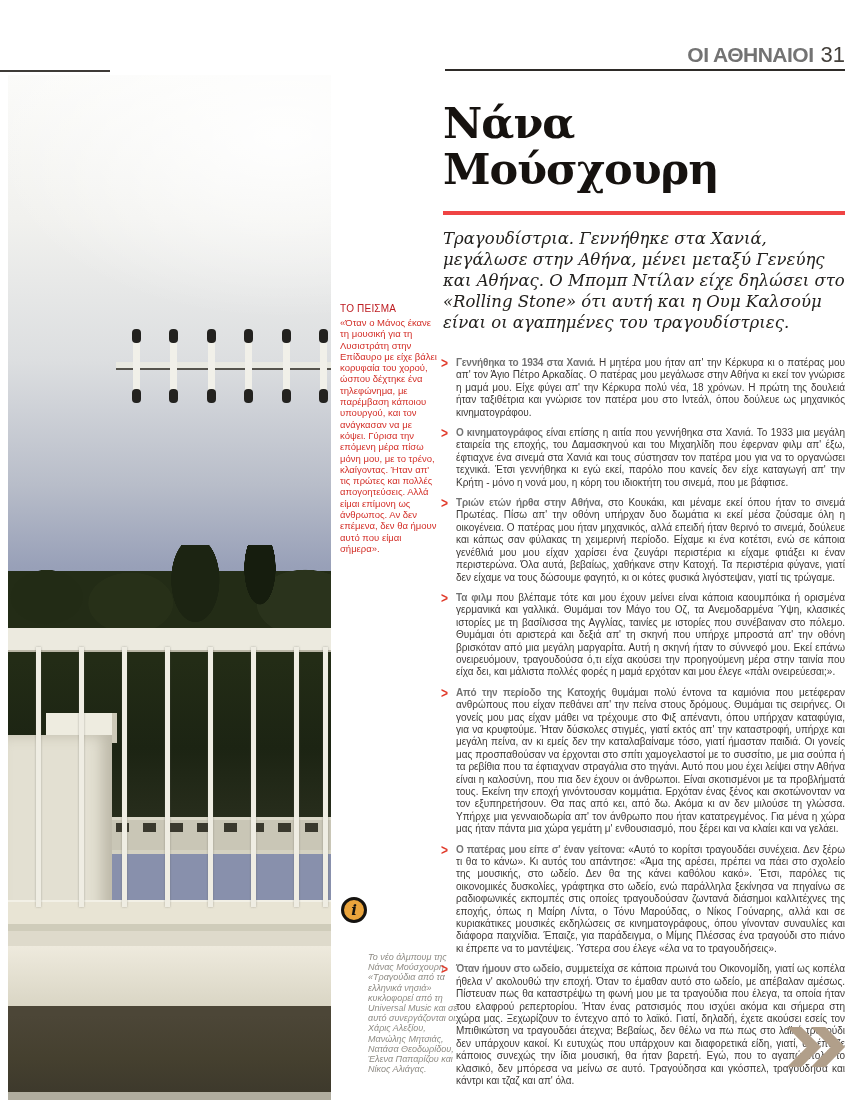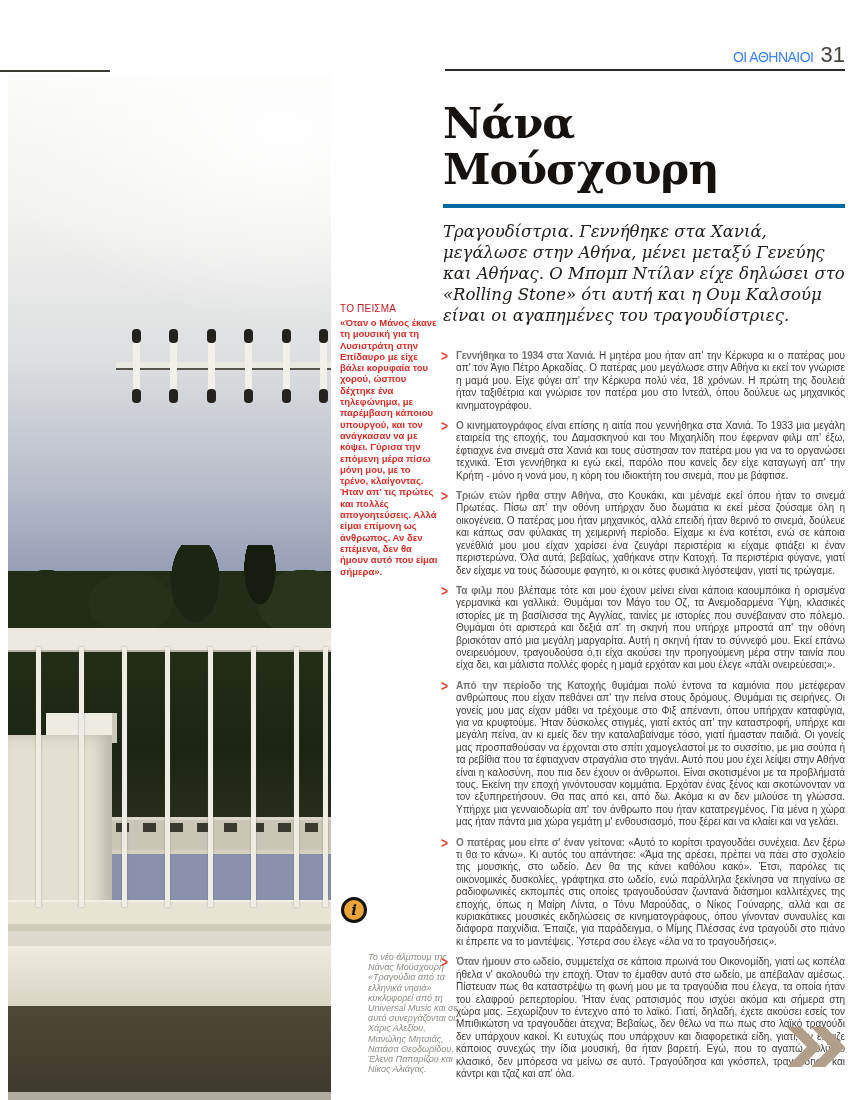--- a/index.html
+++ b/index.html
@@ -2,21 +2,21 @@
 <html><head>
 <meta charset="utf-8">
 <style>
   html,body{margin:0;padding:0;}
   body{width:859px;height:1100px;background:#ffffff;font-family:"Liberation Sans",sans-serif;position:relative;overflow:hidden;}
   .page{position:absolute;inset:0;background:#fff;overflow:hidden;}
 
   
   .rule-topleft{position:absolute;left:0;top:70px;width:110px;height:2px;background:#3e3b37;}
   .masthead{position:absolute;top:42px;right:14px;display:flex;align-items:baseline;gap:7px;}
-  .masthead .section{font-size:14px;font-weight:400;letter-spacing:-0.5px;color:#3b82f6;}
+  .masthead .section{font-size:21px;font-weight:700;letter-spacing:-0.5px;color:#737373;}
   .masthead .pagenum{font-size:22px;font-weight:500;color:#45413c;}
   .masthead-rule{position:absolute;left:445px;right:14px;top:69px;height:2px;background:#2e2b28;}
 
   
   .photo{position:absolute;left:8px;top:75px;width:323px;height:1025px;overflow:hidden;background:#fff;}
   .sky{position:absolute;inset:0;background:linear-gradient(180deg,#fbfbf9 0%,#f1f1ee 14%,#dcdee0 28%,#b8bdc9 40%,#98a0b8 48%,#8a92ae 62%,#8890ac 75%);}
   .sky-glow{position:absolute;inset:0;background:radial-gradient(ellipse 420px 260px at 85% 6%,rgba(255,255,255,0.9),rgba(255,255,255,0) 70%);}
   .antenna-boom{position:absolute;left:108px;top:287px;width:215px;height:6px;background:#e9e9e1;border-bottom:2px solid #55534c;}
   .antenna-el{position:absolute;top:258px;width:7px;height:66px;background:#f1f0e9;border-radius:3px;}
   .antenna-el::before,.antenna-el::after{content:"";position:absolute;left:-1px;width:9px;height:14px;background:#23221f;border-radius:4px;}
@@ -39,27 +39,27 @@
   .rail-top{position:absolute;left:0;top:553px;width:100%;height:22px;background:#eceadf;border-bottom:2px solid #bab6a6;}
   .rail-bar{position:absolute;top:572px;width:5px;height:260px;background:#efede3;box-shadow:0 0 2px rgba(90,90,80,0.5);}
   .pipes{position:absolute;left:0;top:825px;width:100%;height:48px;background:linear-gradient(180deg,#e8e4d4 0 45%,#cfccba 45% 60%,#dedacb 60% 100%);border-top:2px solid #f2f0e6;}
   .floor{position:absolute;left:0;top:871px;width:100%;height:62px;background:linear-gradient(180deg,#eeeadd,#d9d5c4);}
   .ground{position:absolute;left:0;top:931px;width:100%;height:88px;background:linear-gradient(180deg,#4c4637 0 10%,#45402f 60%,#3d392c 100%);}
   .ground-strip{position:absolute;left:0;top:1017px;width:100%;height:8px;background:#b0ad9f;}
 
   
   .pullquote{position:absolute;left:340px;top:303px;width:98px;}
   .pq-title{font-size:10px;font-weight:400;color:#bd1a1f;letter-spacing:0.2px;margin-bottom:3px;}
-  .pq-body{font-size:9.5px;line-height:11.3px;font-weight:700;color:#d32f28;}
+  .pq-body{font-size:9.5px;line-height:11.3px;font-weight:400;color:#d32f28;}
   .info-badge{position:absolute;left:341px;top:897px;width:26px;height:26px;border-radius:50%;background:#eaa43c;border:3px solid #151310;box-sizing:border-box;display:flex;align-items:center;justify-content:center;font-family:"DejaVu Serif",serif;font-style:italic;font-weight:700;font-size:15px;color:#151310;}
   .caption{position:absolute;left:340px;top:952px;width:98px;font-size:9px;line-height:10.2px;font-style:italic;color:#8e8b84;margin-left:28px;}
 
   
   .article{position:absolute;left:443px;top:100px;width:402px;}
-  .headline{margin:0;font-family:"DejaVu Serif",serif;font-weight:700;font-size:43px;line-height:46px;letter-spacing:-1px;color:#16120f;border-bottom:4px solid #0369a1;padding-bottom:12px;}
+  .headline{margin:0;font-family:"DejaVu Serif",serif;font-weight:700;font-size:43px;line-height:46px;letter-spacing:-1px;color:#16120f;border-bottom:4px solid #ef4444;padding-bottom:19px;}
   .intro{margin:13px 0 0 0;font-family:"DejaVu Serif",serif;font-style:italic;font-size:16.5px;line-height:21px;color:#22201d;}
   .byline{margin:5px 0 0 0;font-family:"DejaVu Serif",serif;font-style:italic;font-size:14px;color:#8b8379;}
   .paragraphs{margin-top:24px;}
   .para{position:relative;padding-left:13px;margin-bottom:8px;font-size:10px;line-height:12.4px;text-align:justify;color:#3d3936;}
   .marker{position:absolute;left:-2px;top:0;font-weight:900;font-size:12px;color:#e13b2b;transform:scaleY(1.2);}
   .lead{font-weight:700;font-size:10px;color:#737373;letter-spacing:-0.2px;}
   .chevron{position:absolute;left:787px;top:1027px;width:66px;height:40px;}
   .chev{position:absolute;top:0;width:34px;height:40px;background:#b19f8a;clip-path:polygon(0 0,42% 0,100% 50%,42% 100%,0 100%,58% 50%);}
   .chev.c2{left:24px;}
 </style>

